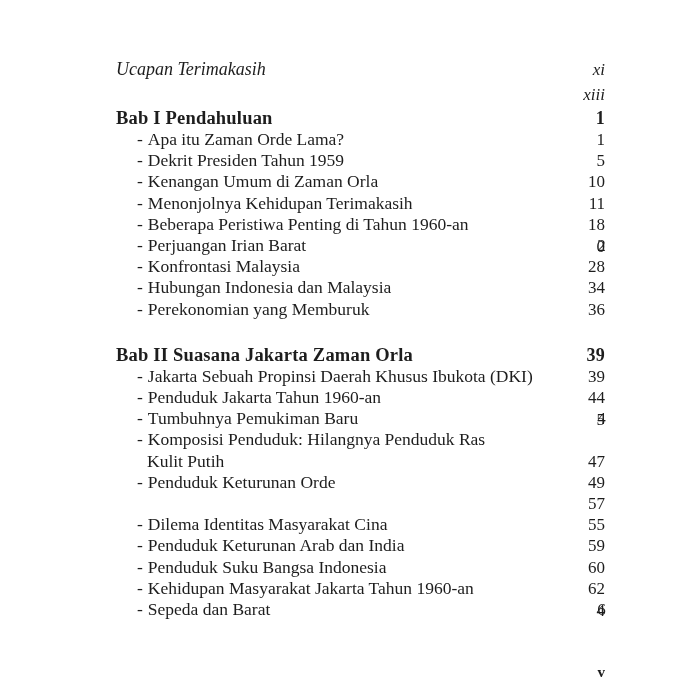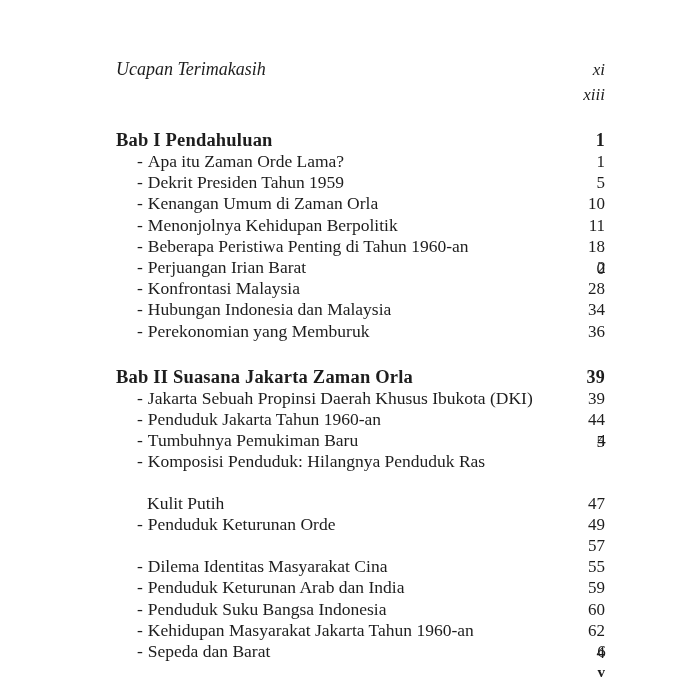--- a/index.html
+++ b/index.html
@@ -31,39 +31,39 @@
   
   .fm-row {
     font-style: italic;
     font-size: 18px;
     line-height: 25px;
     align-items: flex-end;
   }
   .fm-row .pagenum { font-style: italic; }
 
   
-  .section-1 { margin-top: 22px; }
+  .section-1 { }
   .section-2 { margin-top: 24px; }
   .head-row {
     font-weight: bold;
     font-size: 18.5px;
     line-height: 22px;
     letter-spacing: 0.2px;
   }
   .head-row .pagenum { font-weight: bold; font-size: 18px; }
 
   
   .item-row {
     font-size: 17.5px;
     line-height: 21.2px;
     padding-left: 21px;
   }
   .item-label { white-space: nowrap; }
   .dash { margin-right: 5px; }
-  .lines .cont { padding-left: 10px; margin-top: 20px; }
+  .lines .cont { padding-left: 10px; }
   .item-row.two-line { align-items: flex-end; justify-content: space-between; }
 
   .pagenum {
     font-size: 17px;
     text-align: right;
     white-space: nowrap;
   }
   
   .pagenum .ov {
     display: inline-block;
@@ -112,21 +112,21 @@
             <span class="item-label"><span class="dash">-</span><span>Dekrit Presiden Tahun 1959</span></span>
             <span class="spacer"></span>
             <div class="pagenum">5</div>
           </div>
           <div class="row item-row">
             <span class="item-label"><span class="dash">-</span><span>Kenangan Umum di Zaman Orla</span></span>
             <span class="spacer"></span>
             <div class="pagenum">10</div>
           </div>
           <div class="row item-row">
-            <span class="item-label"><span class="dash">-</span><span>Menonjolnya Kehidupan Berpolitik</span></span>
+            <span class="item-label"><span class="dash">-</span><span>Menonjolnya Kehidupan Terimakasih</span></span>
             <span class="spacer"></span>
             <div class="pagenum">11</div>
           </div>
           <div class="row item-row">
             <span class="item-label"><span class="dash">-</span><span>Beberapa Peristiwa Penting di Tahun 1960-an</span></span>
             <span class="spacer"></span>
             <div class="pagenum">18</div>
           </div>
           <div class="row item-row">
             <span class="item-label"><span class="dash">-</span><span>Perjuangan Irian Barat</span></span>

